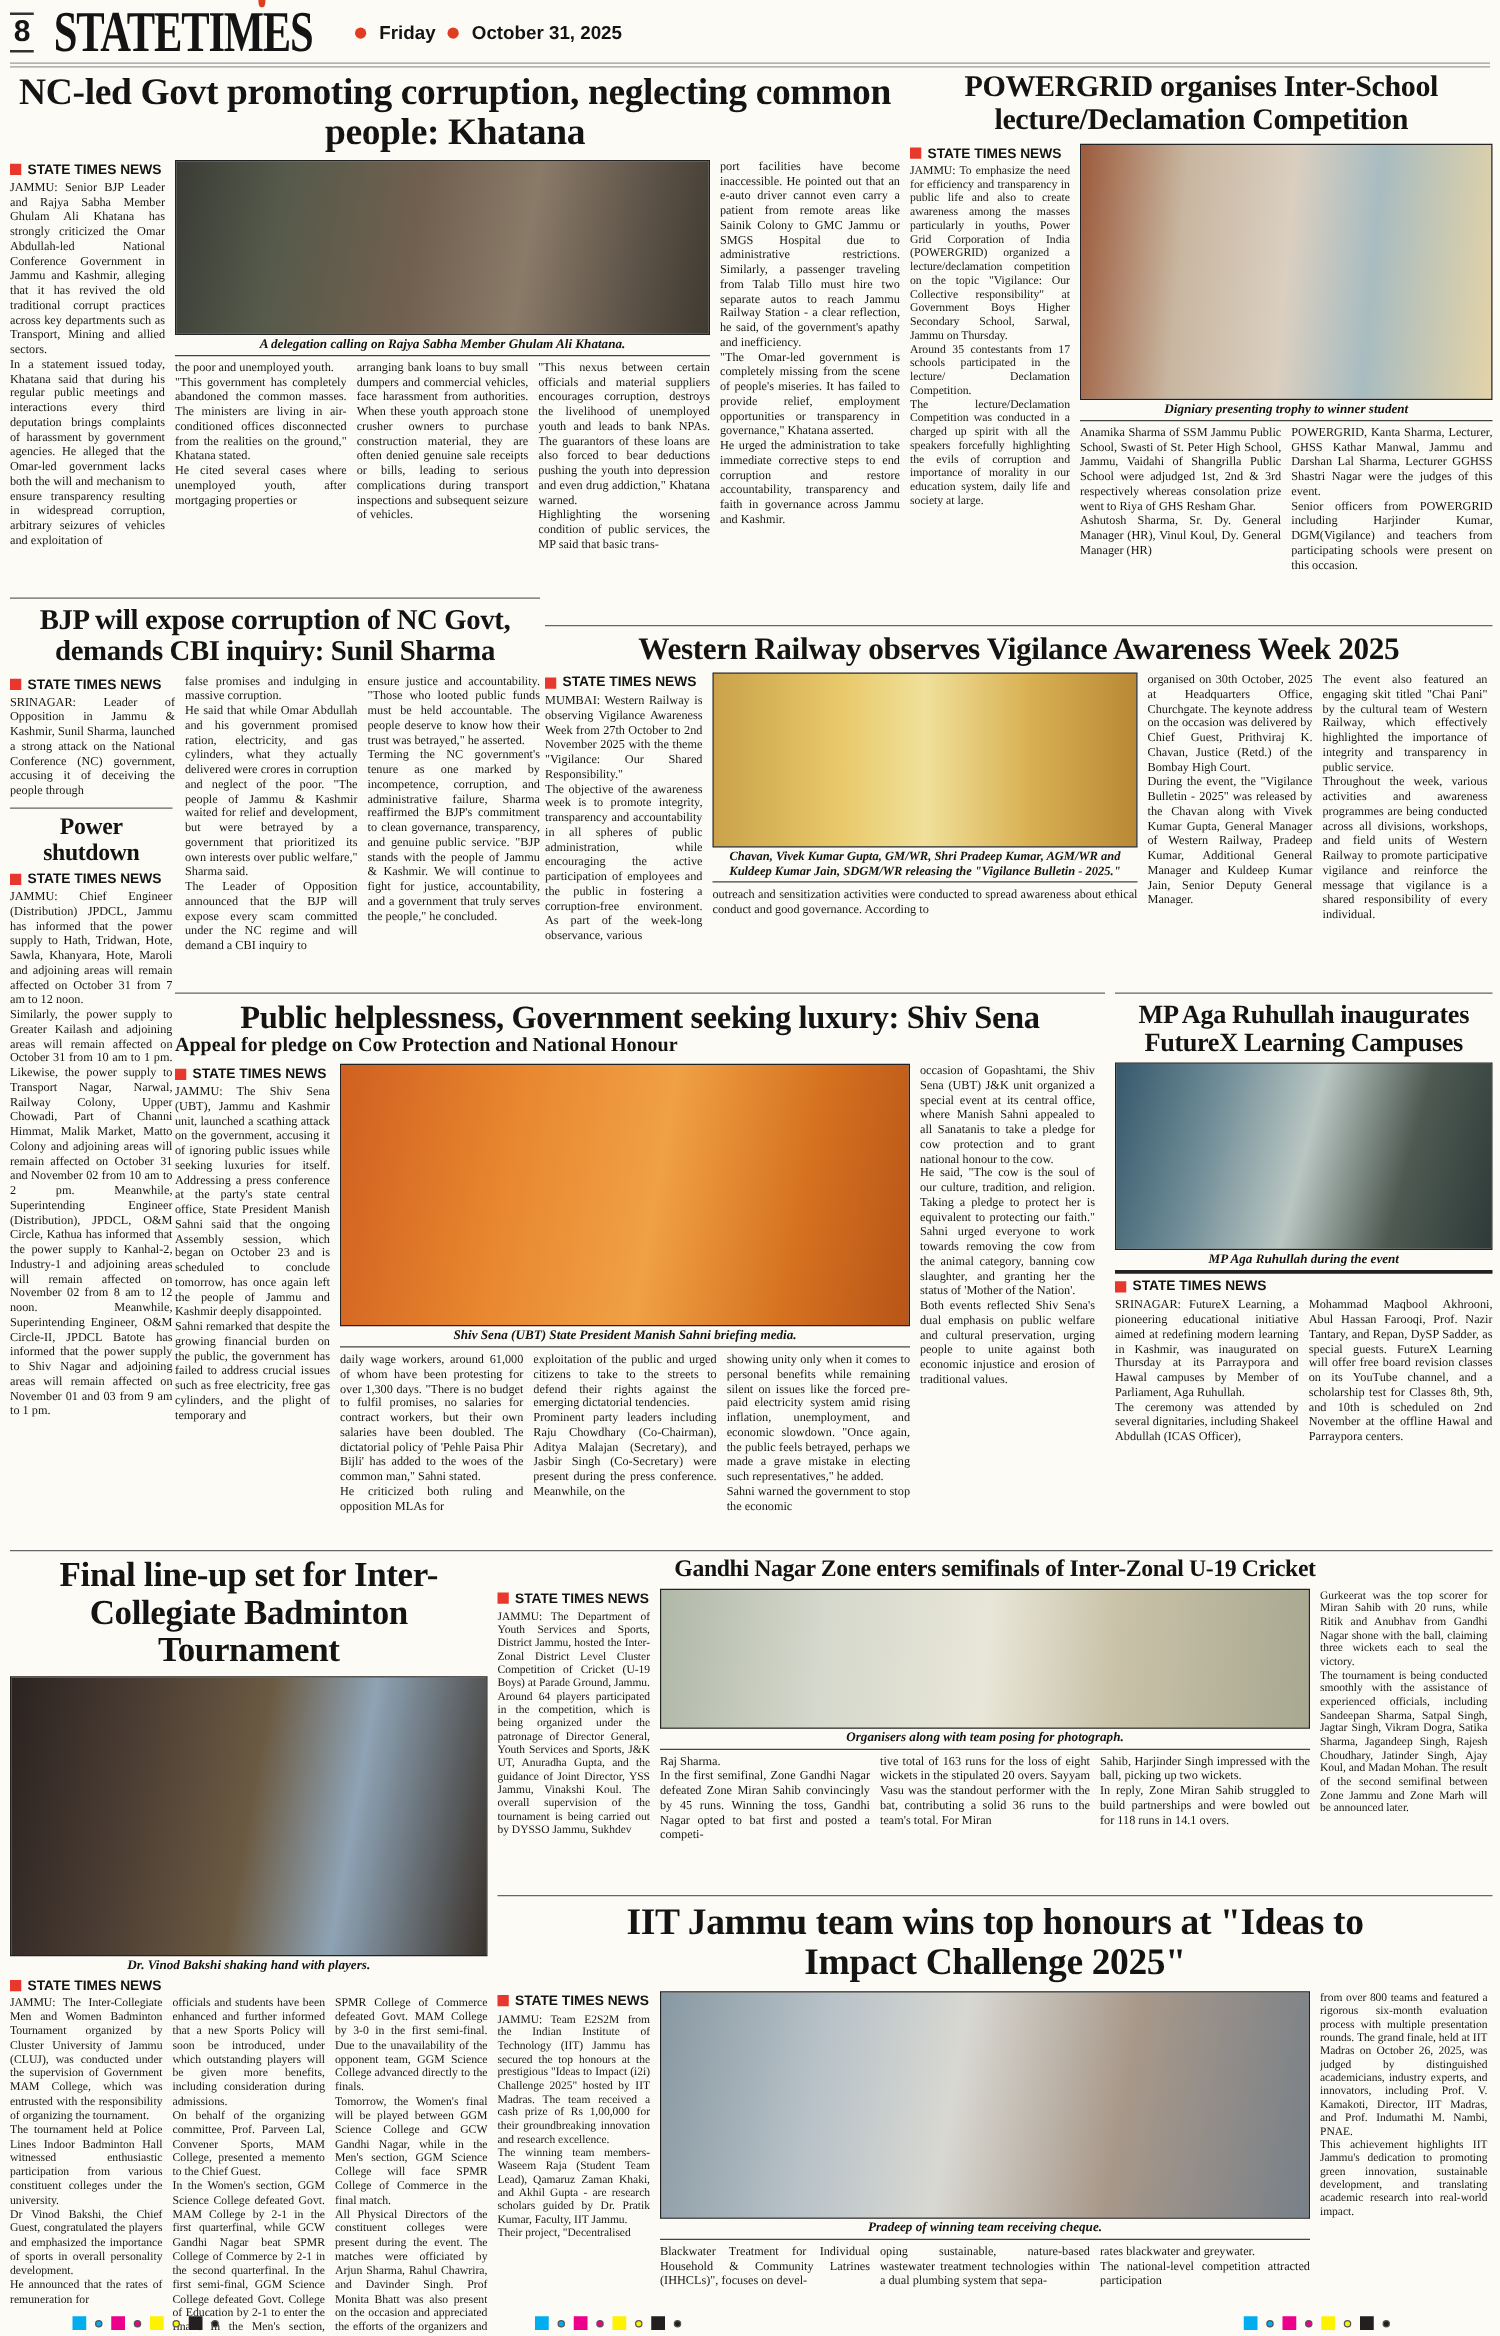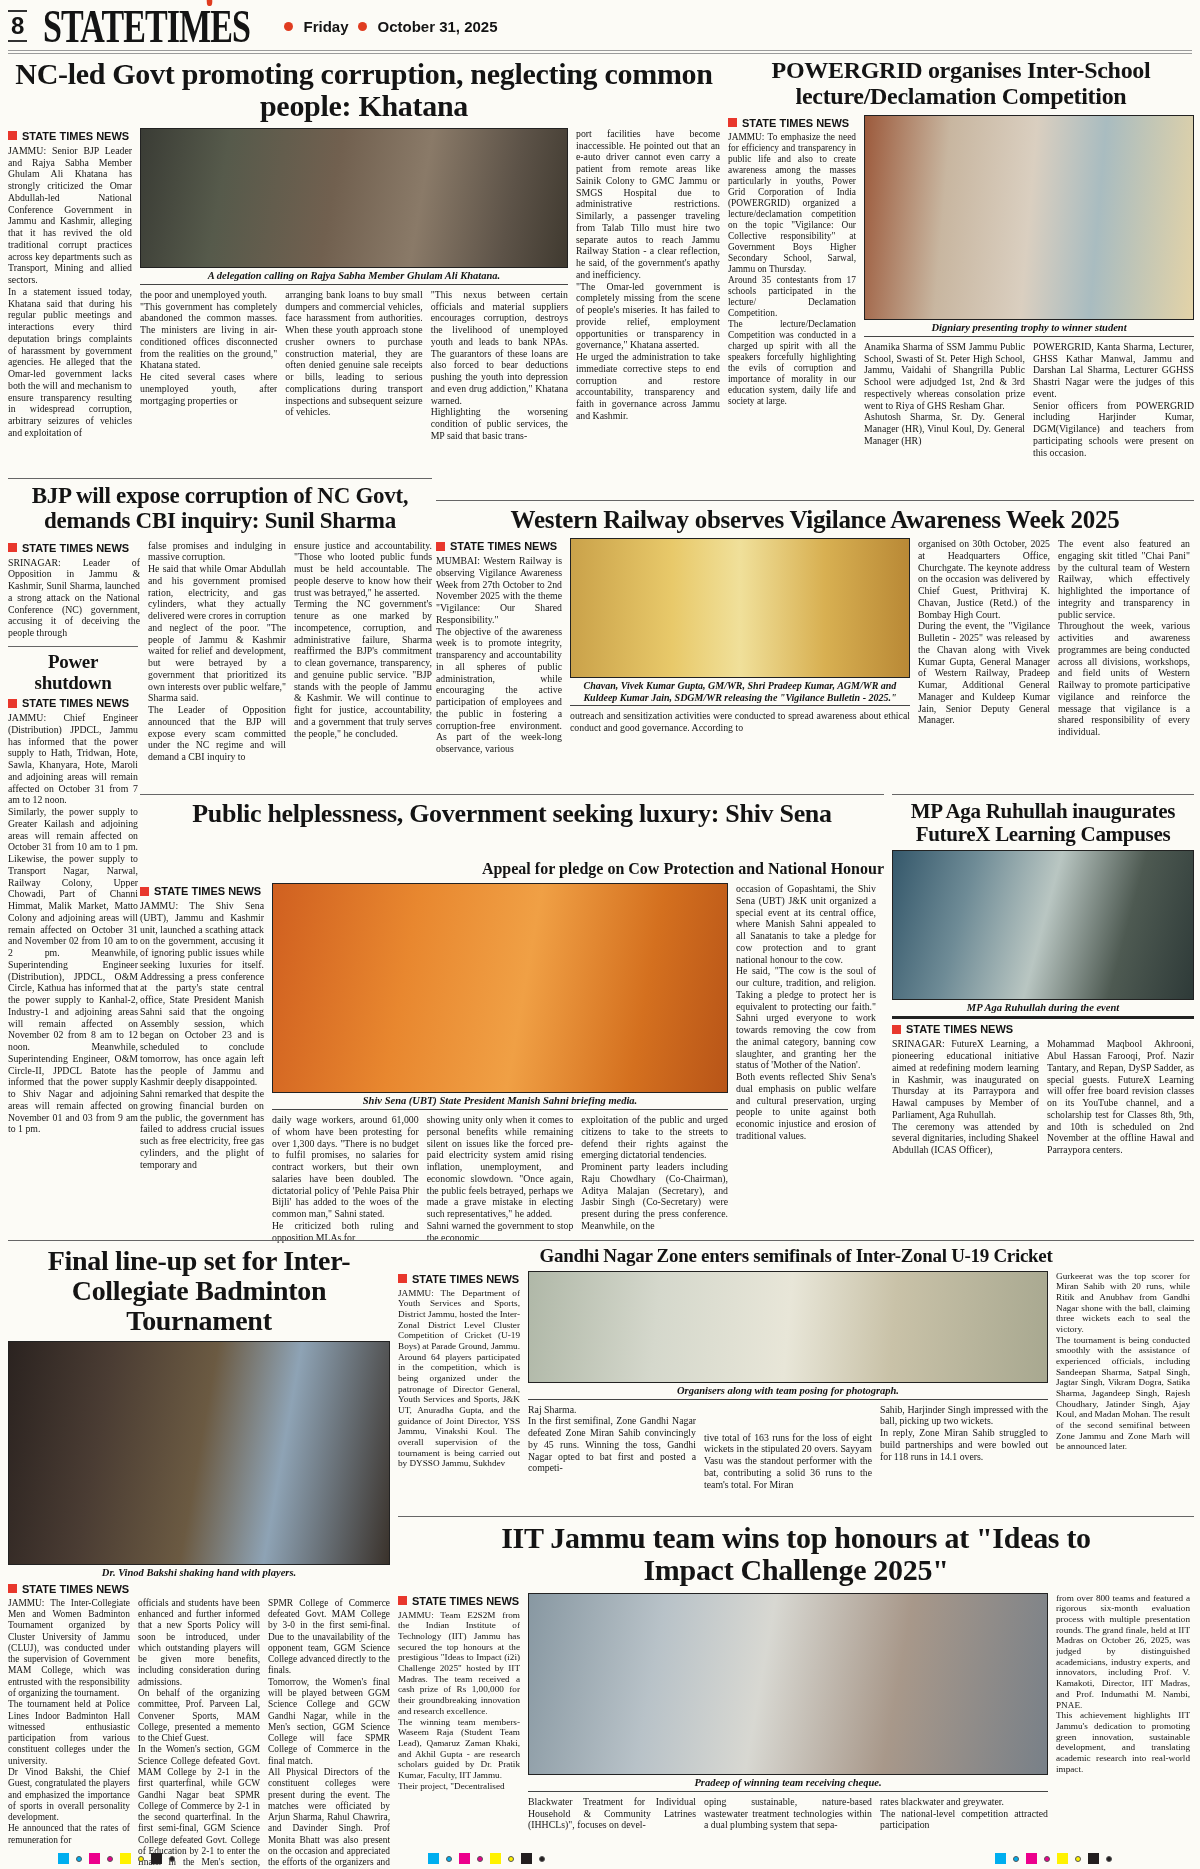--- a/index.html
+++ b/index.html
@@ -16,21 +16,21 @@
   .logo { font-weight:bold; font-size:37px; letter-spacing:-1px; transform:scaleY(1.25) scaleX(0.92);
           transform-origin:left center; position:relative; white-space:nowrap; }
   .logo-flame { position:absolute; top:-4px; left:178px; width:6px; height:9px;
                 background:#e03c20; border-radius:50% 50% 40% 40%; }
   .dateline { display:flex; align-items:center; gap:10px; font-family:"Liberation Sans",sans-serif;
               font-weight:bold; font-size:15px; }
   .rdot { width:9px; height:9px; border-radius:50%; background:#e03c20; display:inline-block; }
 
   
   .hl { font-weight:bold; text-align:center; line-height:1.08; letter-spacing:-0.3px; }
-  .subhl { font-weight:bold; text-align:right;margin-top:32px; }
+  .subhl { font-weight:bold; text-align:left; }
   .byline { display:flex; align-items:center; gap:5px; font-family:"Liberation Sans",sans-serif;
             font-weight:bold; font-size:11px; margin:2px 0 3px 0; white-space:nowrap; }
   .byline .sq { width:9px; height:9px; background:#e8372c; flex:0 0 auto; }
   .cols { display:flex; gap:8px; }
   .col { text-align:justify; font-size:9.8px; line-height:1.2; overflow:hidden; white-space:pre-line; }
   .photo { border:1px solid #222; width:100%; }
   .cap { font-style:italic; font-weight:bold; text-align:center; font-size:10.5px;
          line-height:1.15; padding:2px 1px; }
   .caprule { height:1px; background:#444; margin:0 0 4px 0; }
   .caprule.thick { height:3px; background:#222; }
@@ -194,24 +194,24 @@
       <div class="col" style="height:360px;">JAMMU: The Shiv Sena (UBT), Jammu and Kashmir unit, launched a scathing attack on the government, accusing it of ignoring public issues while seeking luxuries for itself. Addressing a press conference at the party's state central office, State President Manish Sahni said that the ongoing Assembly session, which began on October 23 and is scheduled to conclude tomorrow, has once again left the people of Jammu and Kashmir deeply disappointed.
 Sahni remarked that despite the growing financial burden on the public, the government has failed to address crucial issues such as free electricity, free gas cylinders, and the plight of temporary and</div>
     </div>
     <div style="width:456px;flex:0 0 auto;">
       <div class="photo ph-shivsena" style="height:210px;"></div>
       <div class="cap">Shiv Sena (UBT) State President Manish Sahni briefing media.</div>
       <div class="caprule"></div>
       <div class="cols" style="height:142px;">
         <div class="col" style="flex:1;">daily wage workers, around 61,000 of whom have been protesting for over 1,300 days. "There is no budget to fulfil promises, no salaries for contract workers, but their own salaries have been doubled. The dictatorial policy of 'Pehle Paisa Phir Bijli' has added to the woes of the common man," Sahni stated.
 He criticized both ruling and opposition MLAs for</div>
+        <div class="col" style="flex:1;">exploitation of the public and urged citizens to take to the streets to defend their rights against the emerging dictatorial tendencies.
+Prominent party leaders including Raju Chowdhary (Co-Chairman), Aditya Malajan (Secretary), and Jasbir Singh (Co-Secretary) were present during the press conference. Meanwhile, on the</div>
         <div class="col" style="flex:1;">showing unity only when it comes to personal benefits while remaining silent on issues like the forced pre-paid electricity system amid rising inflation, unemployment, and economic slowdown. "Once again, the public feels betrayed, perhaps we made a grave mistake in electing such representatives," he added.
 Sahni warned the government to stop the economic</div>
-        <div class="col" style="flex:1;">exploitation of the public and urged citizens to take to the streets to defend their rights against the emerging dictatorial tendencies.
-Prominent party leaders including Raju Chowdhary (Co-Chairman), Aditya Malajan (Secretary), and Jasbir Singh (Co-Secretary) were present during the press conference. Meanwhile, on the</div>
       </div>
     </div>
     <div class="col" style="width:140px;flex:0 0 auto;height:380px;">occasion of Gopashtami, the Shiv Sena (UBT) J&amp;K unit organized a special event at its central office, where Manish Sahni appealed to all Sanatanis to take a pledge for cow protection and to grant national honour to the cow.
 He said, "The cow is the soul of our culture, tradition, and religion. Taking a pledge to protect her is equivalent to protecting our faith." Sahni urged everyone to work towards removing the cow from the animal category, banning cow slaughter, and granting her the status of 'Mother of the Nation'.
 Both events reflected Shiv Sena's dual emphasis on public welfare and cultural preservation, urging people to unite against both economic injustice and erosion of traditional values.</div>
   </div>
 </div>
 
 <div class="sep" style="left:892px;top:794px;width:302px;"></div>
 <div class="abs" style="left:892px;top:800px;width:302px;">
@@ -265,21 +265,21 @@
       <div class="col" style="height:218px;font-size:9.2px;line-height:1.16;">JAMMU: The Department of Youth Services and Sports, District Jammu, hosted the Inter-Zonal District Level Cluster Competition of Cricket (U-19 Boys) at Parade Ground, Jammu.
 Around 64 players participated in the competition, which is being organized under the patronage of Director General, Youth Services and Sports, J&amp;K UT, Anuradha Gupta, and the guidance of Joint Director, YSS Jammu, Vinakshi Koul. The overall supervision of the tournament is being carried out by DYSSO Jammu, Sukhdev</div>
     </div>
     <div style="width:520px;flex:0 0 auto;">
       <div class="photo ph-cricket" style="height:112px;"></div>
       <div class="cap">Organisers along with team posing for photograph.</div>
       <div class="caprule"></div>
       <div class="cols" style="height:98px;">
         <div class="col" style="flex:1;">Raj Sharma.
 In the first semifinal, Zone Gandhi Nagar defeated Zone Miran Sahib convincingly by 45 runs. Winning the toss, Gandhi Nagar opted to bat first and posted a competi-</div>
-        <div class="col" style="flex:1;margin-top:28px;">tive total of 163 runs for the loss of eight wickets in the stipulated 20 overs. Sayyam Vasu was the standout performer with the bat, contributing a solid 36 runs to the team's total. For Miran</div>
+        <div class="col" style="flex:1;">tive total of 163 runs for the loss of eight wickets in the stipulated 20 overs. Sayyam Vasu was the standout performer with the bat, contributing a solid 36 runs to the team's total. For Miran</div>
         <div class="col" style="flex:1;">Sahib, Harjinder Singh impressed with the ball, picking up two wickets.
 In reply, Zone Miran Sahib struggled to build partnerships and were bowled out for 118 runs in 14.1 overs.</div>
       </div>
     </div>
     <div class="col" style="width:134px;flex:0 0 auto;height:238px;font-size:9.2px;line-height:1.16;">Gurkeerat was the top scorer for Miran Sahib with 20 runs, while Ritik and Anubhav from Gandhi Nagar shone with the ball, claiming three wickets each to seal the victory.
 The tournament is being conducted smoothly with the assistance of experienced officials, including Sandeepan Sharma, Satpal Singh, Jagtar Singh, Vikram Dogra, Satika Sharma, Jagandeep Singh, Rajesh Choudhary, Jatinder Singh, Ajay Koul, and Madan Mohan. The result of the second semifinal between Zone Jammu and Zone Marh will be announced later.</div>
   </div>
 </div>
 
 <div class="sep" style="left:398px;top:1516px;width:796px;"></div>

